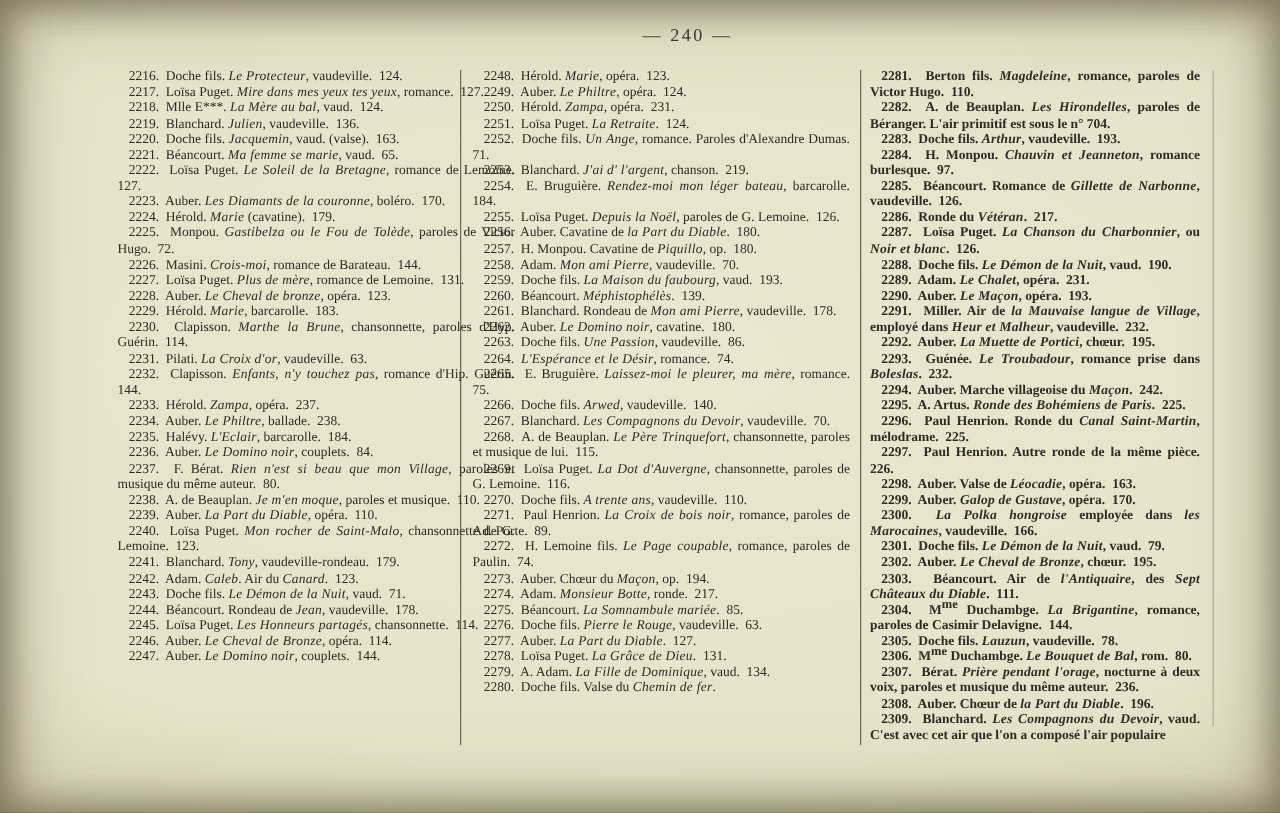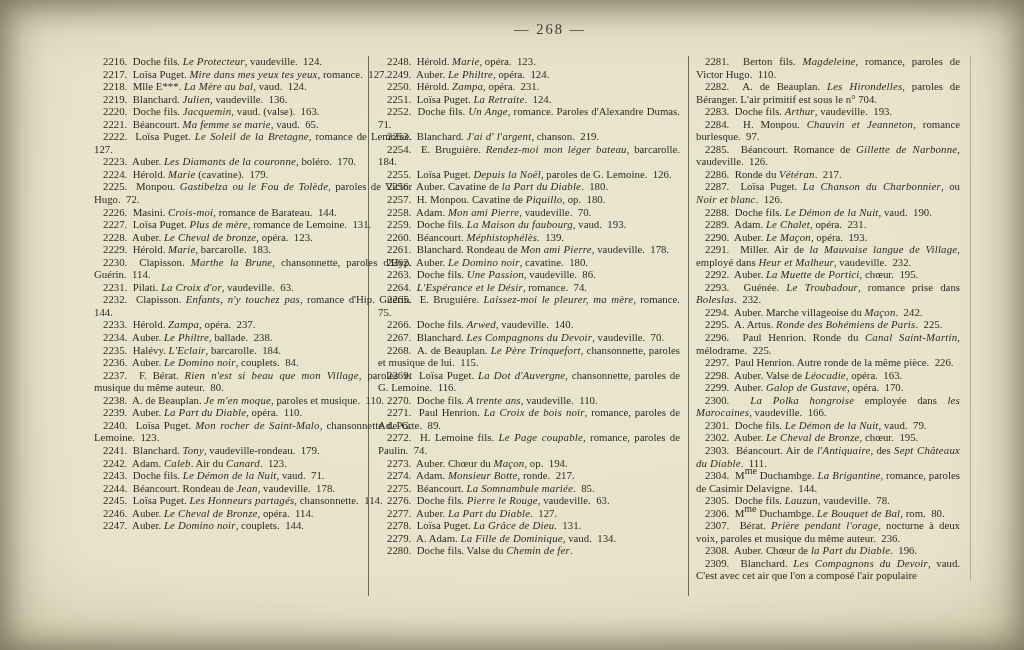--- a/index.html
+++ b/index.html
@@ -32,38 +32,38 @@
     position: absolute;
     top: 55px;
     font-size: 10.8px;
     line-height: 12.55px;
     color: #2e2b24;
     text-align: justify;
     white-space: pre-wrap;
   }
   .col-1 { left: 46px;  width: 318px; margin-left: 48px; }
   .col-2 { left: 378px; width: 302px; }
-  .col-3 { left: 696px; width: 264px; }
+  .col-3 { left: 696px; width: 264px; font-weight: bold; }
   .entry { text-indent: 9px; }
   .entry i { letter-spacing: 0.2px; }
   .entry sup { font-size: 10px; line-height: 0; margin-top: 15px; }
   .vrule {
     position: absolute;
     top: 56px; height: 540px; width: 1px;
     background: rgba(62, 58, 46, 0.72);
   }
   .vrule-1 { left: 368px; }
   .vrule-2 { left: 688px; }
   .vrule-3 { left: 970px; background: rgba(62, 58, 46, 0.30); height: 525px; }
 </style>
 </head>
 <body>
 
 <div class="paper">
-  <div class="page-number">— 268 —</div>
+  <div class="page-number">— 240 —</div>
 
   <div class="col col-1"><div class="entry"><span>2216.  Doche fils. </span><i>Le Protecteur</i><span>, vaudeville.  124.</span></div><div class="entry"><span>2217.  Loïsa Puget. </span><i>Mire dans mes yeux tes yeux</i><span>, romance.  127.</span></div><div class="entry"><span>2218.  Mlle E***. </span><i>La Mère au bal</i><span>, vaud.  124.</span></div><div class="entry"><span>2219.  Blanchard. </span><i>Julien</i><span>, vaudeville.  136.</span></div><div class="entry"><span>2220.  Doche fils. </span><i>Jacquemin</i><span>, vaud. (valse).  163.</span></div><div class="entry"><span>2221.  Béancourt. </span><i>Ma femme se marie</i><span>, vaud.  65.</span></div><div class="entry"><span>2222.  Loïsa Puget. </span><i>Le Soleil de la Bretagne</i><span>, romance de Lemoine.  127.</span></div><div class="entry"><span>2223.  Auber. </span><i>Les Diamants de la couronne</i><span>, boléro.  170.</span></div><div class="entry"><span>2224.  Hérold. </span><i>Marie</i><span> (cavatine).  179.</span></div><div class="entry"><span>2225.  Monpou. </span><i>Gastibelza ou le Fou de Tolède</i><span>, paroles de Victor Hugo.  72.</span></div><div class="entry"><span>2226.  Masini. </span><i>Crois-moi</i><span>, romance de Barateau.  144.</span></div><div class="entry"><span>2227.  Loïsa Puget. </span><i>Plus de mère</i><span>, romance de Lemoine.  131.</span></div><div class="entry"><span>2228.  Auber. </span><i>Le Cheval de bronze</i><span>, opéra.  123.</span></div><div class="entry"><span>2229.  Hérold. </span><i>Marie</i><span>, barcarolle.  183.</span></div><div class="entry"><span>2230.  Clapisson. </span><i>Marthe la Brune</i><span>, chansonnette, paroles d'Hyp. Guérin.  114.</span></div><div class="entry"><span>2231.  Pilati. </span><i>La Croix d'or</i><span>, vaudeville.  63.</span></div><div class="entry"><span>2232.  Clapisson. </span><i>Enfants, n'y touchez pas</i><span>, romance d'Hip. Guérin.  144.</span></div><div class="entry"><span>2233.  Hérold. </span><i>Zampa</i><span>, opéra.  237.</span></div><div class="entry"><span>2234.  Auber. </span><i>Le Philtre</i><span>, ballade.  238.</span></div><div class="entry"><span>2235.  Halévy. </span><i>L'Eclair</i><span>, barcarolle.  184.</span></div><div class="entry"><span>2236.  Auber. </span><i>Le Domino noir</i><span>, couplets.  84.</span></div><div class="entry"><span>2237.  F. Bérat. </span><i>Rien n'est si beau que mon Village</i><span>, paroles et musique du même auteur.  80.</span></div><div class="entry"><span>2238.  A. de Beauplan. </span><i>Je m'en moque</i><span>, paroles et musique.  110.</span></div><div class="entry"><span>2239.  Auber. </span><i>La Part du Diable</i><span>, opéra.  110.</span></div><div class="entry"><span>2240.  Loïsa Puget. </span><i>Mon rocher de Saint-Malo</i><span>, chansonnette de G. Lemoine.  123.</span></div><div class="entry"><span>2241.  Blanchard. </span><i>Tony</i><span>, vaudeville-rondeau.  179.</span></div><div class="entry"><span>2242.  Adam. </span><i>Caleb</i><span>. Air du </span><i>Canard</i><span>.  123.</span></div><div class="entry"><span>2243.  Doche fils. </span><i>Le Démon de la Nuit</i><span>, vaud.  71.</span></div><div class="entry"><span>2244.  Béancourt. Rondeau de </span><i>Jean</i><span>, vaudeville.  178.</span></div><div class="entry"><span>2245.  Loïsa Puget. </span><i>Les Honneurs partagés</i><span>, chansonnette.  114.</span></div><div class="entry"><span>2246.  Auber. </span><i>Le Cheval de Bronze</i><span>, opéra.  114.</span></div><div class="entry"><span>2247.  Auber. </span><i>Le Domino noir</i><span>, couplets.  144.</span></div></div>
   <div class="vrule vrule-1"></div>
   <div class="col col-2"><div class="entry"><span>2248.  Hérold. </span><i>Marie</i><span>, opéra.  123.</span></div><div class="entry"><span>2249.  Auber. </span><i>Le Philtre</i><span>, opéra.  124.</span></div><div class="entry"><span>2250.  Hérold. </span><i>Zampa</i><span>, opéra.  231.</span></div><div class="entry"><span>2251.  Loïsa Puget. </span><i>La Retraite</i><span>.  124.</span></div><div class="entry"><span>2252.  Doche fils. </span><i>Un Ange</i><span>, romance. Paroles d'Alexandre Dumas.  71.</span></div><div class="entry"><span>2253.  Blanchard. </span><i>J'ai d' l'argent</i><span>, chanson.  219.</span></div><div class="entry"><span>2254.  E. Bruguière. </span><i>Rendez-moi mon léger bateau</i><span>, barcarolle.  184.</span></div><div class="entry"><span>2255.  Loïsa Puget. </span><i>Depuis la Noël</i><span>, paroles de G. Lemoine.  126.</span></div><div class="entry"><span>2256.  Auber. Cavatine de </span><i>la Part du Diable</i><span>.  180.</span></div><div class="entry"><span>2257.  H. Monpou. Cavatine de </span><i>Piquillo</i><span>, op.  180.</span></div><div class="entry"><span>2258.  Adam. </span><i>Mon ami Pierre</i><span>, vaudeville.  70.</span></div><div class="entry"><span>2259.  Doche fils. </span><i>La Maison du faubourg</i><span>, vaud.  193.</span></div><div class="entry"><span>2260.  Béancourt. </span><i>Méphistophélès</i><span>.  139.</span></div><div class="entry"><span>2261.  Blanchard. Rondeau de </span><i>Mon ami Pierre</i><span>, vaudeville.  178.</span></div><div class="entry"><span>2262.  Auber. </span><i>Le Domino noir</i><span>, cavatine.  180.</span></div><div class="entry"><span>2263.  Doche fils. </span><i>Une Passion</i><span>, vaudeville.  86.</span></div><div class="entry"><span>2264.  </span><i>L'Espérance et le Désir</i><span>, romance.  74.</span></div><div class="entry"><span>2265.  E. Bruguière. </span><i>Laissez-moi le pleurer, ma mère</i><span>, romance.  75.</span></div><div class="entry"><span>2266.  Doche fils. </span><i>Arwed</i><span>, vaudeville.  140.</span></div><div class="entry"><span>2267.  Blanchard. </span><i>Les Compagnons du Devoir</i><span>, vaudeville.  70.</span></div><div class="entry"><span>2268.  A. de Beauplan. </span><i>Le Père Trinquefort</i><span>, chansonnette, paroles et musique de lui.  115.</span></div><div class="entry"><span>2269.  Loïsa Puget. </span><i>La Dot d'Auvergne</i><span>, chansonnette, paroles de G. Lemoine.  116.</span></div><div class="entry"><span>2270.  Doche fils. </span><i>A trente ans</i><span>, vaudeville.  110.</span></div><div class="entry"><span>2271.  Paul Henrion. </span><i>La Croix de bois noir</i><span>, romance, paroles de Ad. Porte.  89.</span></div><div class="entry"><span>2272.  H. Lemoine fils. </span><i>Le Page coupable</i><span>, romance, paroles de Paulin.  74.</span></div><div class="entry"><span>2273.  Auber. Chœur du </span><i>Maçon</i><span>, op.  194.</span></div><div class="entry"><span>2274.  Adam. </span><i>Monsieur Botte</i><span>, ronde.  217.</span></div><div class="entry"><span>2275.  Béancourt. </span><i>La Somnambule mariée</i><span>.  85.</span></div><div class="entry"><span>2276.  Doche fils. </span><i>Pierre le Rouge</i><span>, vaudeville.  63.</span></div><div class="entry"><span>2277.  Auber. </span><i>La Part du Diable</i><span>.  127.</span></div><div class="entry"><span>2278.  Loïsa Puget. </span><i>La Grâce de Dieu</i><span>.  131.</span></div><div class="entry"><span>2279.  A. Adam. </span><i>La Fille de Dominique</i><span>, vaud.  134.</span></div><div class="entry"><span>2280.  Doche fils. Valse du </span><i>Chemin de fer</i><span>.</span></div></div>
   <div class="vrule vrule-2"></div>
   <div class="col col-3"><div class="entry"><span>2281.  Berton fils. </span><i>Magdeleine</i><span>, romance, paroles de Victor Hugo.  110.</span></div><div class="entry"><span>2282.  A. de Beauplan. </span><i>Les Hirondelles</i><span>, paroles de Béranger. L'air primitif est sous le n° 704.</span></div><div class="entry"><span>2283.  Doche fils. </span><i>Arthur</i><span>, vaudeville.  193.</span></div><div class="entry"><span>2284.  H. Monpou. </span><i>Chauvin et Jeanneton</i><span>, romance burlesque.  97.</span></div><div class="entry"><span>2285.  Béancourt. Romance de </span><i>Gillette de Narbonne</i><span>, vaudeville.  126.</span></div><div class="entry"><span>2286.  Ronde du </span><i>Vétéran</i><span>.  217.</span></div><div class="entry"><span>2287.  Loïsa Puget. </span><i>La Chanson du Charbonnier</i><span>, ou </span><i>Noir et blanc</i><span>.  126.</span></div><div class="entry"><span>2288.  Doche fils. </span><i>Le Démon de la Nuit</i><span>, vaud.  190.</span></div><div class="entry"><span>2289.  Adam. </span><i>Le Chalet</i><span>, opéra.  231.</span></div><div class="entry"><span>2290.  Auber. </span><i>Le Maçon</i><span>, opéra.  193.</span></div><div class="entry"><span>2291.  Miller. Air de </span><i>la Mauvaise langue de Village</i><span>, employé dans </span><i>Heur et Malheur</i><span>, vaudeville.  232.</span></div><div class="entry"><span>2292.  Auber. </span><i>La Muette de Portici</i><span>, chœur.  195.</span></div><div class="entry"><span>2293.  Guénée. </span><i>Le Troubadour</i><span>, romance prise dans </span><i>Boleslas</i><span>.  232.</span></div><div class="entry"><span>2294.  Auber. Marche villageoise du </span><i>Maçon</i><span>.  242.</span></div><div class="entry"><span>2295.  A. Artus. </span><i>Ronde des Bohémiens de Paris</i><span>.  225.</span></div><div class="entry"><span>2296.  Paul Henrion. Ronde du </span><i>Canal Saint-Martin</i><span>, mélodrame.  225.</span></div><div class="entry"><span>2297.  Paul Henrion. Autre ronde de la même pièce.  226.</span></div><div class="entry"><span>2298.  Auber. Valse de </span><i>Léocadie</i><span>, opéra.  163.</span></div><div class="entry"><span>2299.  Auber. </span><i>Galop de Gustave</i><span>, opéra.  170.</span></div><div class="entry"><span>2300.  </span><i>La Polka hongroise</i><span> employée dans </span><i>les Marocaines</i><span>, vaudeville.  166.</span></div><div class="entry"><span>2301.  Doche fils. </span><i>Le Démon de la Nuit</i><span>, vaud.  79.</span></div><div class="entry"><span>2302.  Auber. </span><i>Le Cheval de Bronze</i><span>, chœur.  195.</span></div><div class="entry"><span>2303.  Béancourt. Air de </span><i>l'Antiquaire</i><span>, des </span><i>Sept Châteaux du Diable</i><span>.  111.</span></div><div class="entry"><span>2304.  M<sup>me</sup> Duchambge. </span><i>La Brigantine</i><span>, romance, paroles de Casimir Delavigne.  144.</span></div><div class="entry"><span>2305.  Doche fils. </span><i>Lauzun</i><span>, vaudeville.  78.</span></div><div class="entry"><span>2306.  M<sup>me</sup> Duchambge. </span><i>Le Bouquet de Bal</i><span>, rom.  80.</span></div><div class="entry"><span>2307.  Bérat. </span><i>Prière pendant l'orage</i><span>, nocturne à deux voix, paroles et musique du même auteur.  236.</span></div><div class="entry"><span>2308.  Auber. Chœur de </span><i>la Part du Diable</i><span>.  196.</span></div><div class="entry"><span>2309.  Blanchard. </span><i>Les Compagnons du Devoir</i><span>, vaud. C'est avec cet air que l'on a composé l'air populaire</span></div></div>
   <div class="vrule vrule-3"></div>
 </div>
 
 </body></html>

